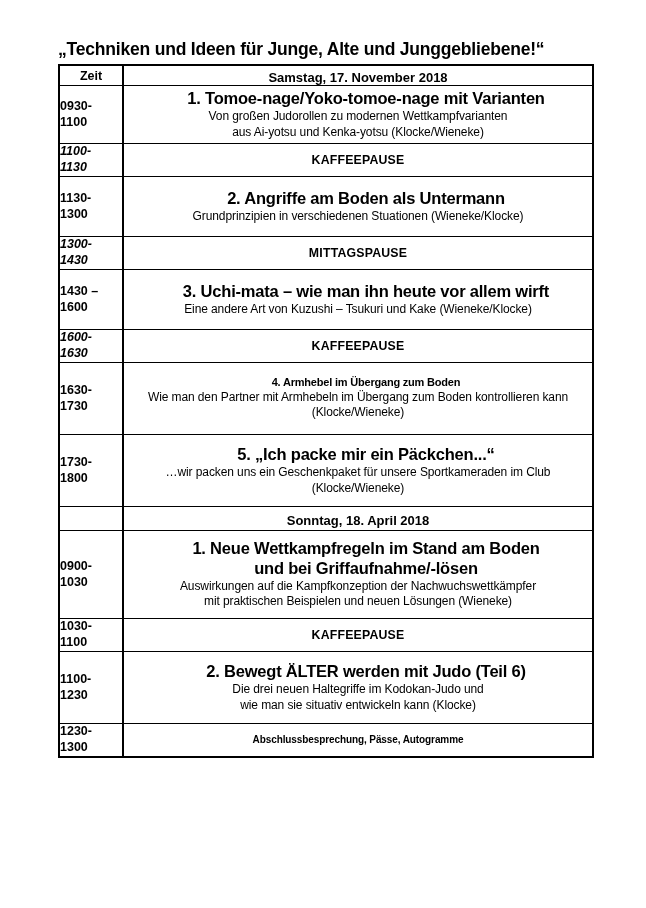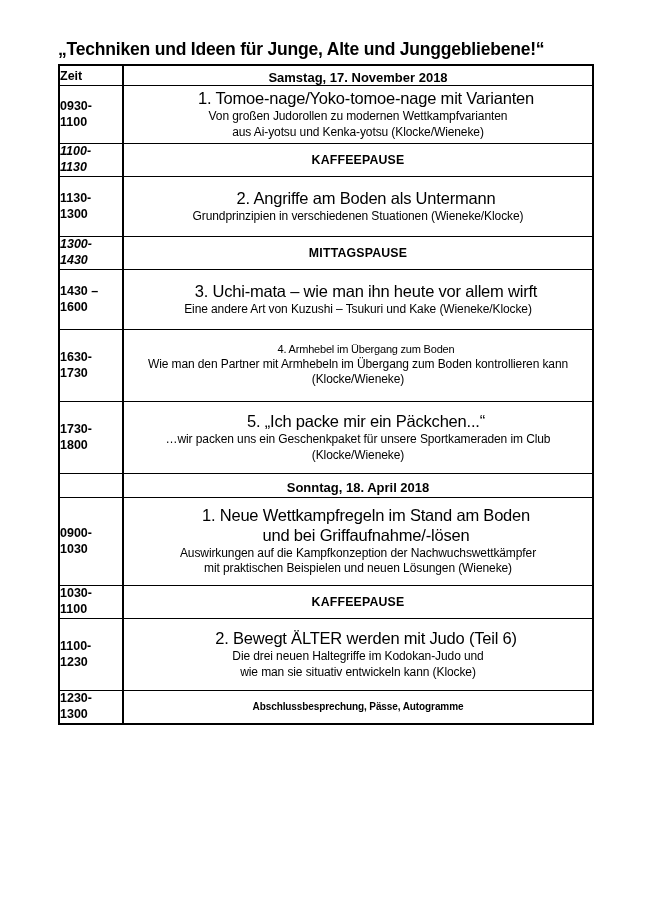--- a/index.html
+++ b/index.html
@@ -62,29 +62,30 @@
   .content-cell {
     text-align: center;
     padding: 5px 6px;
   }
   .row-head .content-cell {
     font-size: 13px;
     font-weight: bold;
     padding: 4px 6px 0 6px;
   }
   .head-time {
+    text-align: center;
     font-size: 12.5px;
     font-weight: bold;
     padding: 4px 2px;
     border-right: 2.2px solid #000 !important;
     border-radius: 7px;
   }
   .session-title {
     font-size: 16.5px;
-    font-weight: normal;
+    font-weight: bold;
     line-height: 1.18;
     letter-spacing: -0.2px;
     margin-bottom: 1px;
     margin-left: 16px;
   }
   .session-title.small {
     font-size: 11px;
   }
   .session-sub {
     font-size: 12px;
@@ -158,20 +159,24 @@
       </tr>
 
       <tr class="r-session">
         <td class="time-cell">1430 –<br>1600</td>
         <td class="content-cell">
           <div class="session-title">3. Uchi-mata – wie man ihn heute vor allem wirft</div>
           <div class="session-sub">Eine andere Art von Kuzushi – Tsukuri und Kake (Wieneke/Klocke)</div>
         </td>
       </tr>
 
+      <tr class="r-break">
+        <td class="time-cell italic">1600-<br>1630</td>
+        <td class="content-cell break-label">KAFFEEPAUSE</td>
+      </tr>
 
       <tr class="r-session3">
         <td class="time-cell">1630-<br>1730</td>
         <td class="content-cell">
           <div class="session-title small">4. Armhebel im Übergang zum Boden</div>
           <div class="session-sub">Wie man den Partner mit Armhebeln im Übergang zum Boden kontrollieren kann<br>(Klocke/Wieneke)</div>
         </td>
       </tr>
 
       <tr class="r-session3">

